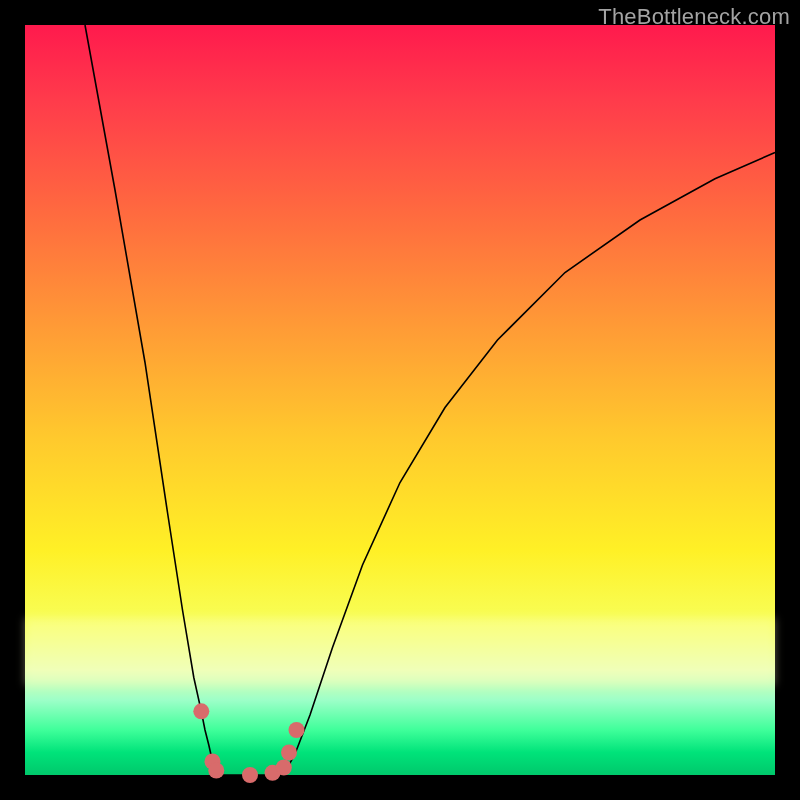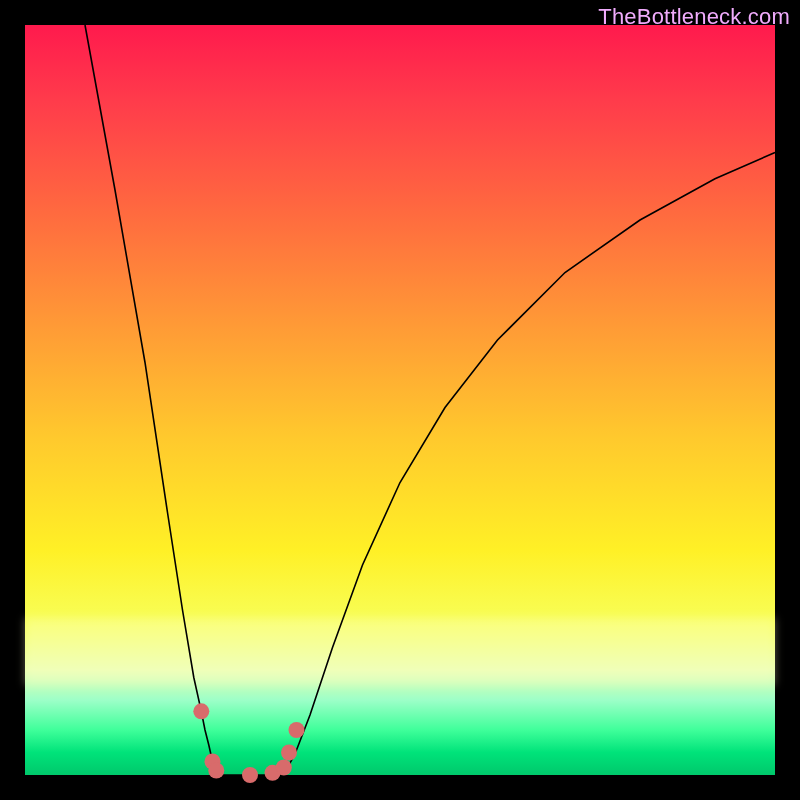--- a/index.html
+++ b/index.html
@@ -38,21 +38,21 @@
     width: 100%;
     top: 79%;
     height: 9%;
     background: rgba(255,255,200,0.35);
     filter: blur(4px);
   }
   .watermark {
     position: absolute;
     top: 4px;
     right: 10px;
-    color: #f0abfc;
+    color: #a3a3a3;
     font-size: 22px;
     font-weight: 500;
     letter-spacing: 0.2px;
     user-select: none;
   }
   svg.curve {
     position: absolute;
     left: 0;
     top: 0;
     width: 750px;

